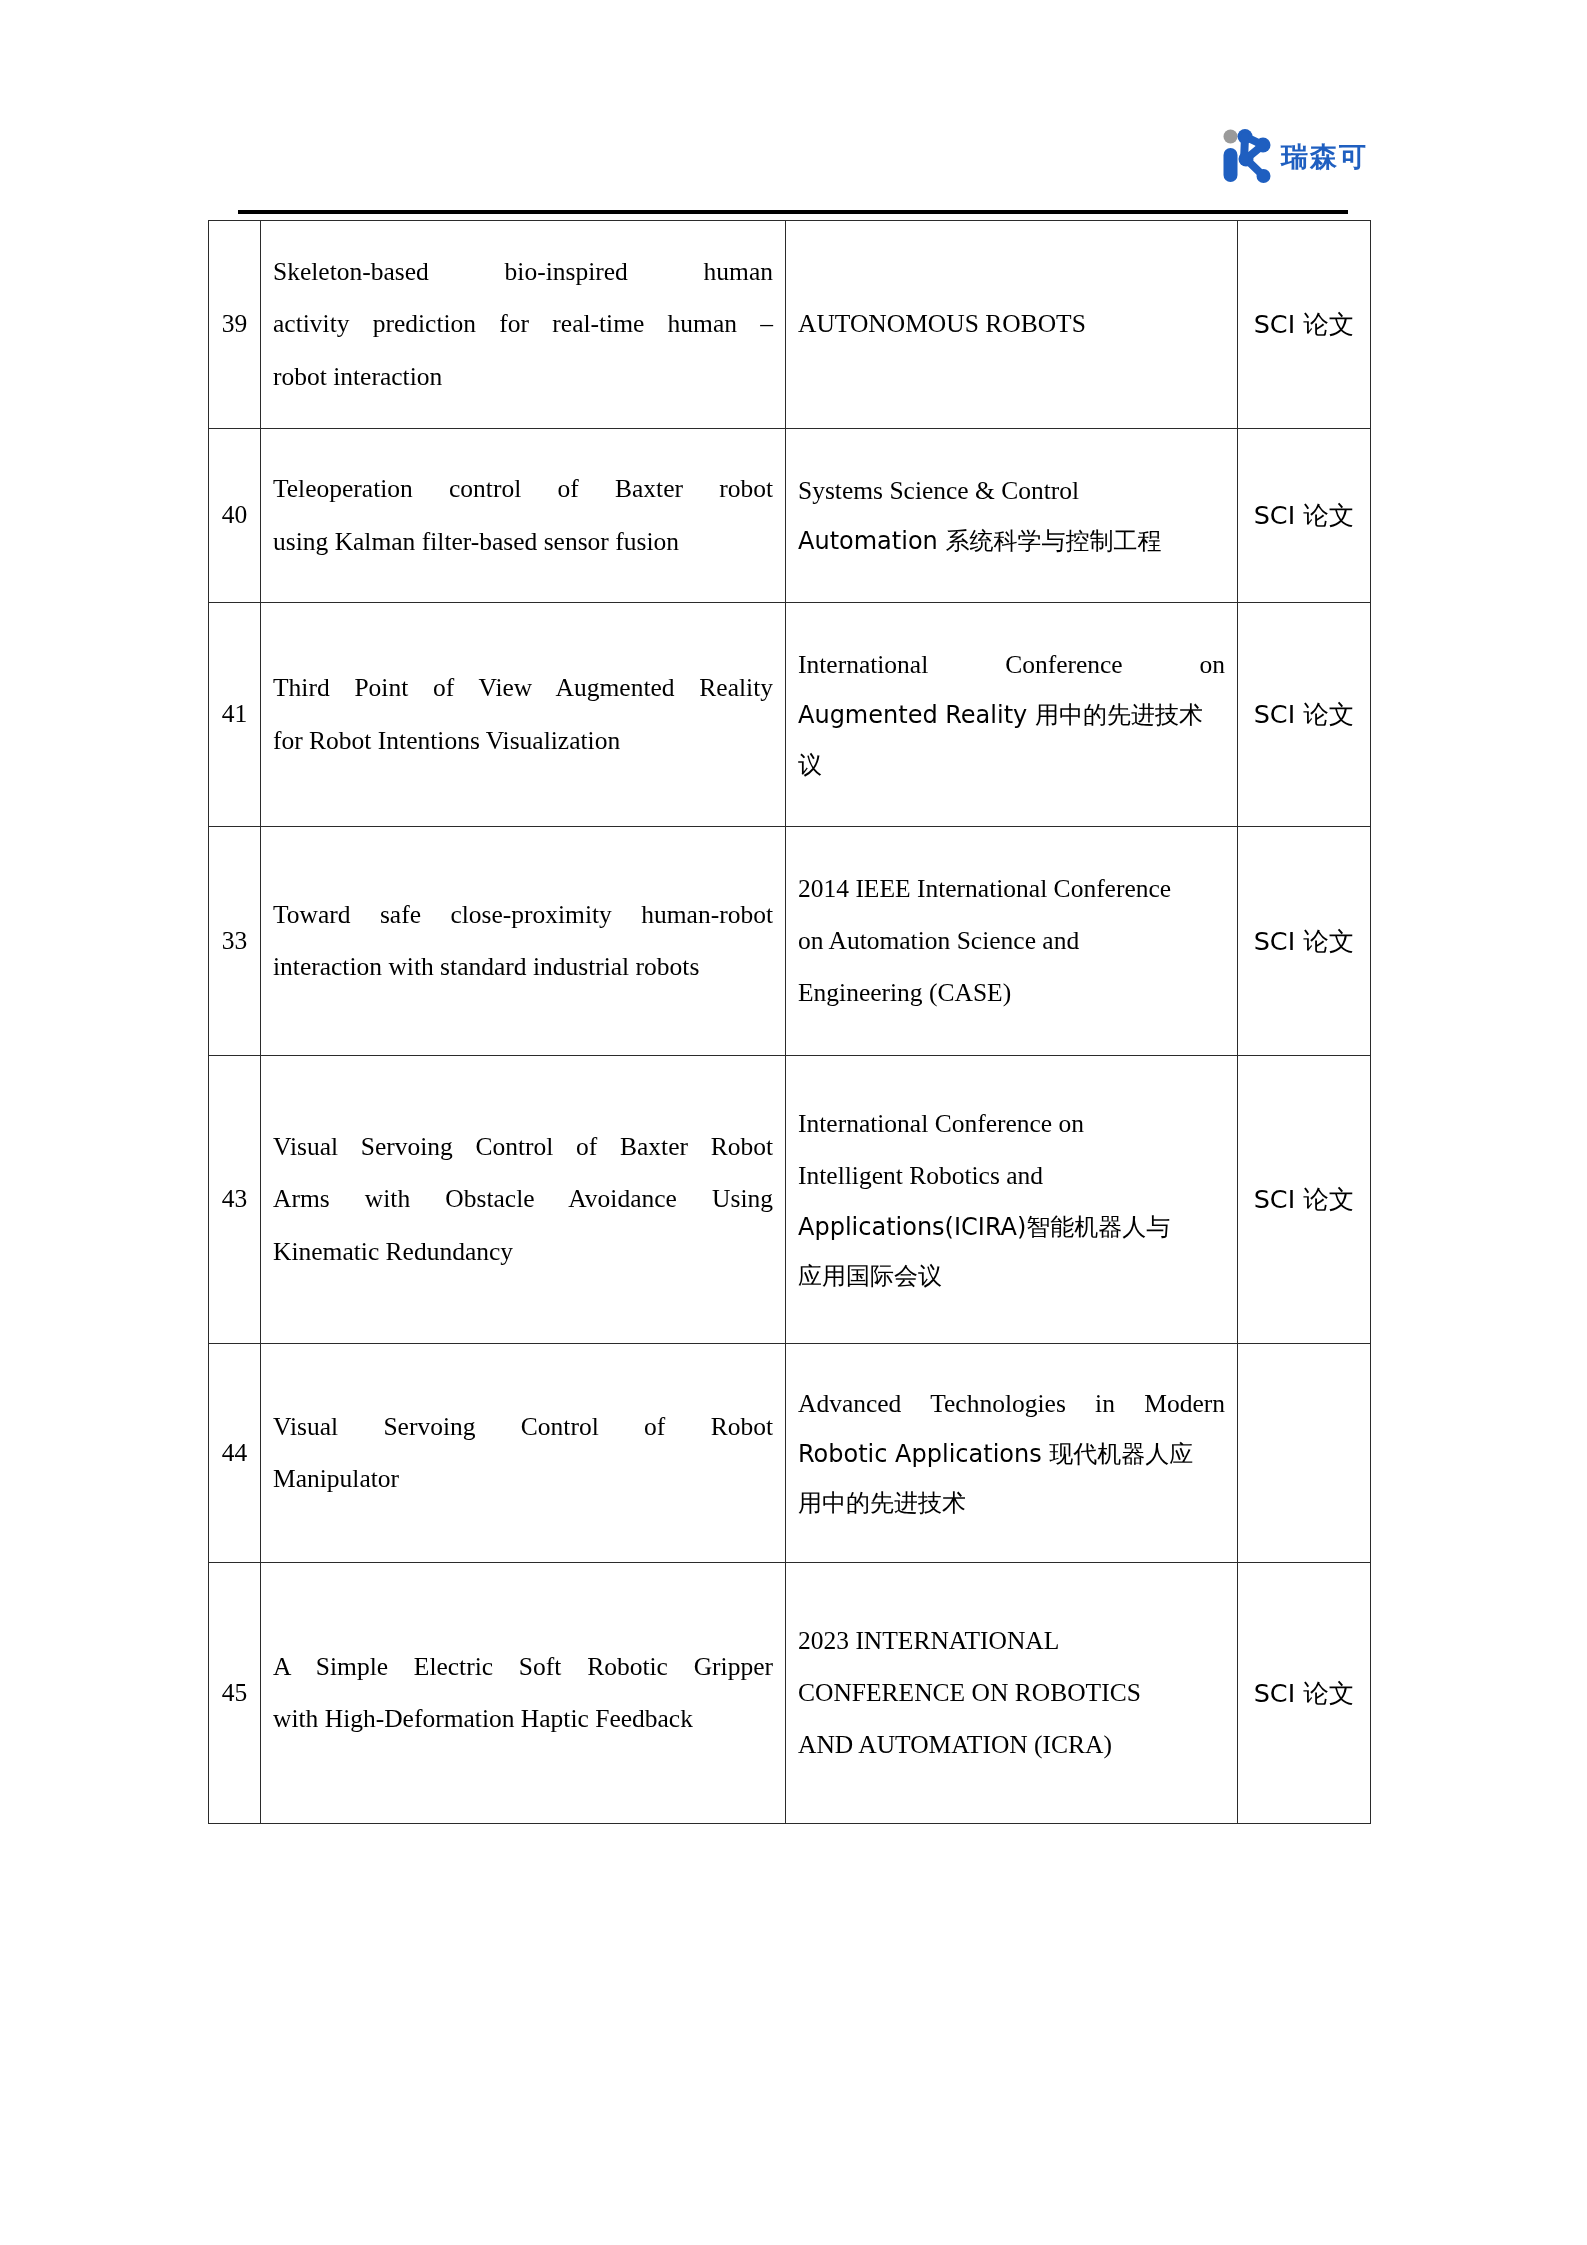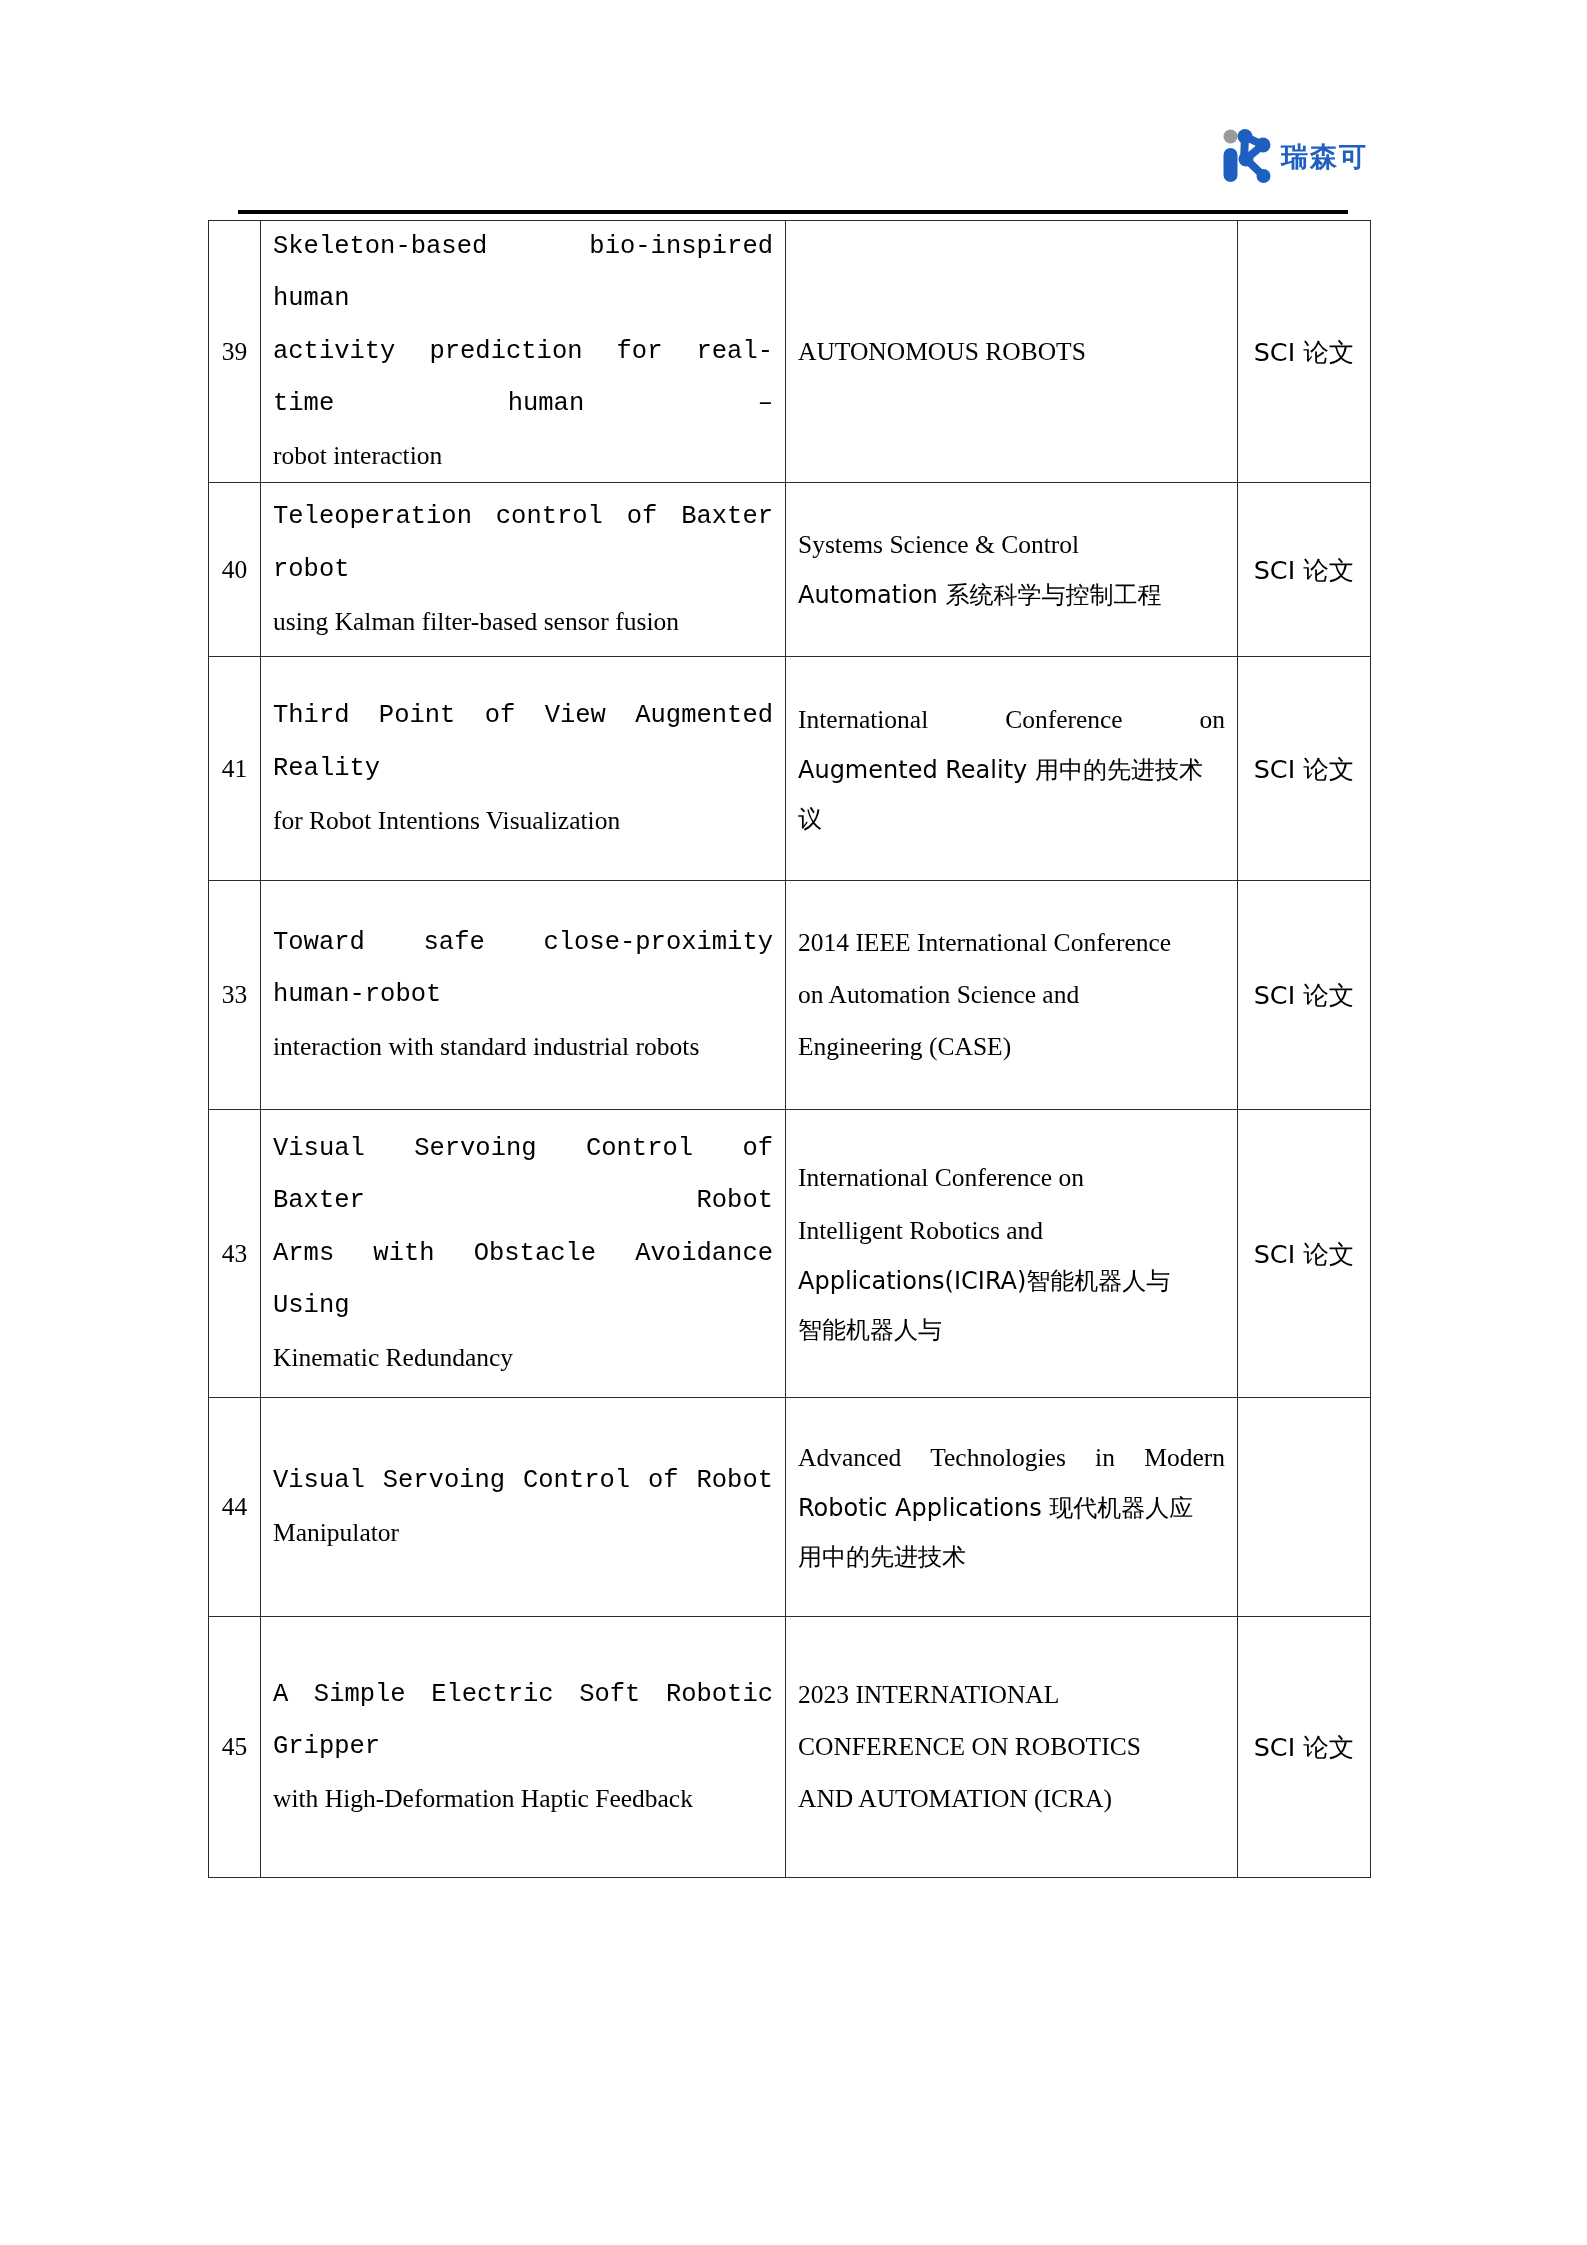--- a/index.html
+++ b/index.html
@@ -96,21 +96,20 @@
     padding-left: 14px;
     padding-right: 14px;
   }
   td.title .ln {
     display: block;
     text-align: justify;
     text-align-last: left;
   }
   td.title .ln.jf {
     text-align-last: justify;
-    font-family: Liberation Mono, monospace;
   }
   td.venue {
     text-align: left;
     padding-left: 14px;
     padding-right: 10px;
   }
   td.venue .ln {
     display: block;
   }
   td.venue .ln.jf {
@@ -241,21 +240,21 @@
           <td class="num">43</td>
           <td class="title">
             <span class="ln jf">Visual  Servoing  Control  of  Baxter  Robot</span>
             <span class="ln jf">Arms   with   Obstacle   Avoidance   Using</span>
             <span class="ln">Kinematic Redundancy</span>
           </td>
           <td class="venue">
             <span class="ln">International Conference on</span>
             <span class="ln">Intelligent Robotics and</span>
             <span class="ln cjk">Applications(ICIRA)智能机器人与</span>
-            <span class="ln cjk">智能机器人与</span>
+            <span class="ln cjk">应用国际会议</span>
           </td>
           <td class="type cjk">SCI 论文</td>
         </tr>
 
         <tr class="r-44">
           <td class="num">44</td>
           <td class="title">
             <span class="ln jf">Visual     Servoing     Control     of     Robot</span>
             <span class="ln">Manipulator</span>
           </td>

